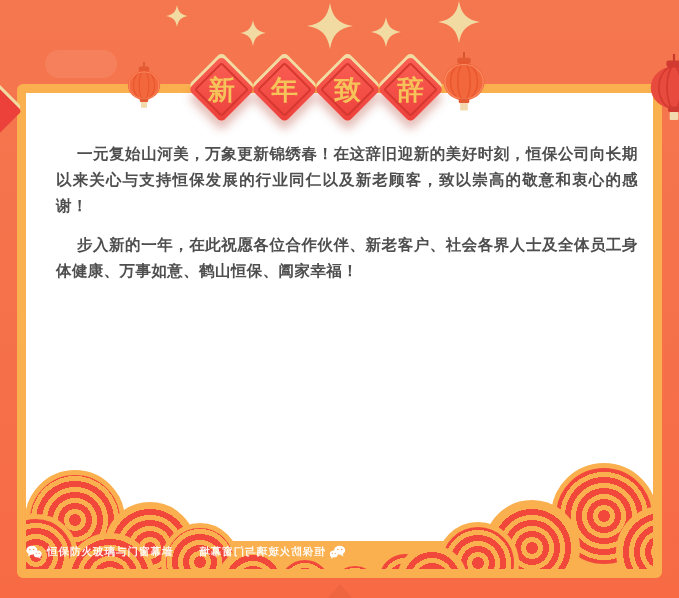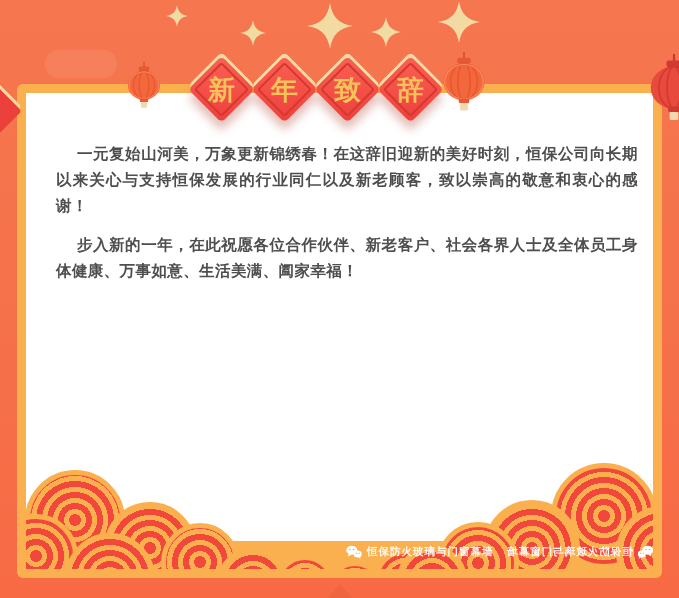--- a/index.html
+++ b/index.html
@@ -42,21 +42,21 @@
   }
   .content p{margin:0 0 13px;text-indent:21px;}
   
   .cloud-base{position:absolute;left:-6px;right:-6px;bottom:-2px;height:30px;
               background:var(--gold);z-index:1;}
   .cl{position:absolute;border-radius:50%;border:5px solid var(--gold);
       background:repeating-radial-gradient(circle at 50% 50%,var(--red) 0 6px,var(--gold) 6px 11px);
       z-index:2;}
   
   .footer{position:absolute;left:0;right:0;bottom:10px;z-index:6;
-          display:flex;justify-content:flex-end;align-items:center;gap:12px;}
+          display:flex;justify-content:flex-start;align-items:center;gap:24px;}
   .footer-item{display:flex;align-items:center;gap:5px;
                color:rgba(255,255,255,0.92);font-size:10.5px;font-weight:700;
                letter-spacing:1px;}
   .footer-item.mirrored{transform:scaleX(-1);}
   .wechat{width:16px;height:14px;flex:0 0 auto;}
   
   .title-row{position:absolute;left:198px;top:57px;width:252px;height:68px;z-index:8;}
   .diamond{
     position:absolute;top:9px;width:47px;height:47px;
     transform:rotate(45deg);
@@ -115,21 +115,21 @@
   <ellipse cx="24" cy="31" rx="14" ry="19.5" fill="none" stroke="#D43A30" stroke-width="1.6"></ellipse>
   <ellipse cx="24" cy="31" rx="6.5" ry="19.5" fill="none" stroke="#D43A30" stroke-width="1.6"></ellipse>
   <rect x="18.5" y="48.5" width="11" height="5" rx="1.5" fill="#D13A31"></rect>
   <rect x="20" y="53.5" width="8" height="7.5" rx="1" fill="#F3D9AE"></rect>
 </svg>
 
 <div class="panel">
 
   <div class="content">
     <p>一元复始山河美，万象更新锦绣春！在这辞旧迎新的美好时刻，恒保公司向长期以来关心与支持恒保发展的行业同仁以及新老顾客，致以崇高的敬意和衷心的感谢！</p>
-    <p>步入新的一年，在此祝愿各位合作伙伴、新老客户、社会各界人士及全体员工身体健康、万事如意、生活美满、阖家幸福！</p>
+    <p>步入新的一年，在此祝愿各位合作伙伴、新老客户、社会各界人士及全体员工身体健康、万事如意、鹤山恒保、阖家幸福！</p>
   </div>
 
   <div class="cloud-base"></div>
   <div class="cl" style="left:-1px;top:377px;width:100px;height:100px"></div>
   <div class="cl" style="left:78px;top:409px;width:92px;height:92px"></div>
   <div class="cl" style="left:-32px;top:421px;width:84px;height:84px"></div>
   <div class="cl" style="left:39px;top:440px;width:90px;height:90px"></div>
   <div class="cl" style="left:135px;top:430px;width:78px;height:78px"></div>
   <div class="cl" style="left:191px;top:454px;width:72px;height:72px"></div>
   <div class="cl" style="left:249px;top:462px;width:60px;height:60px"></div>

